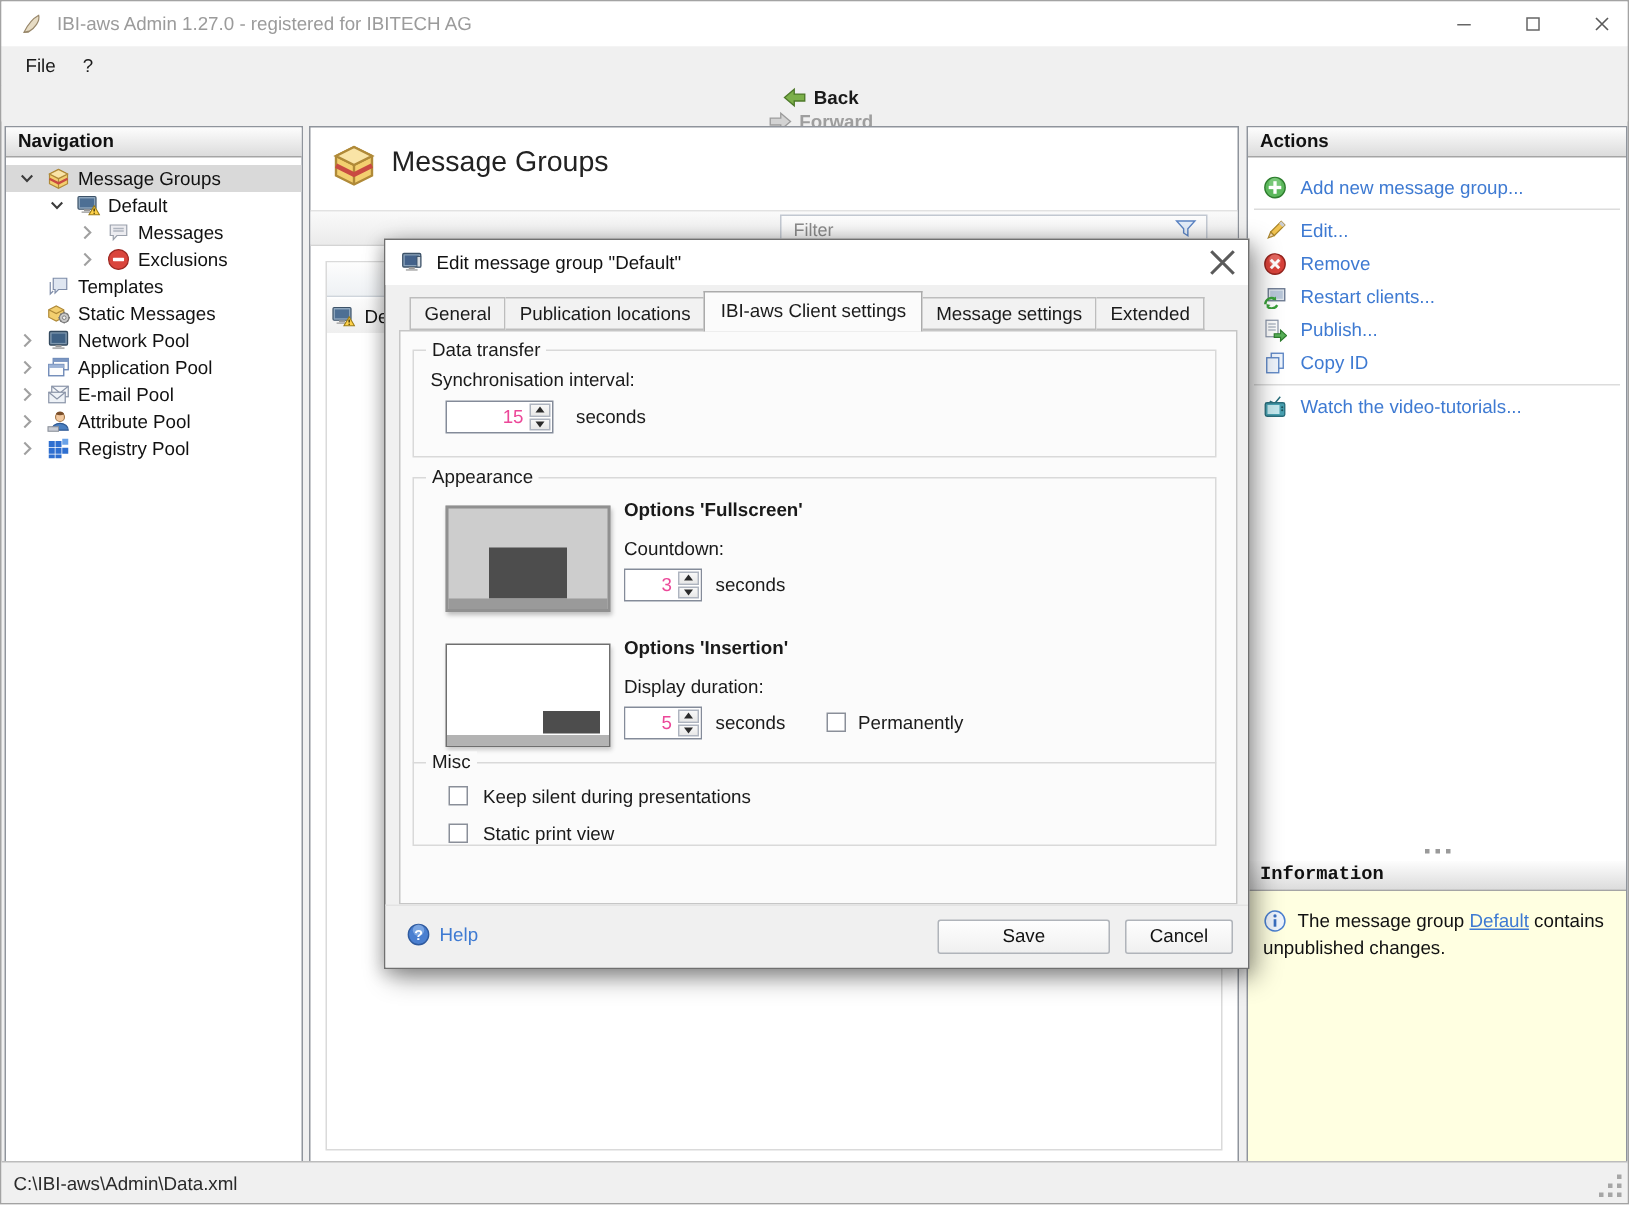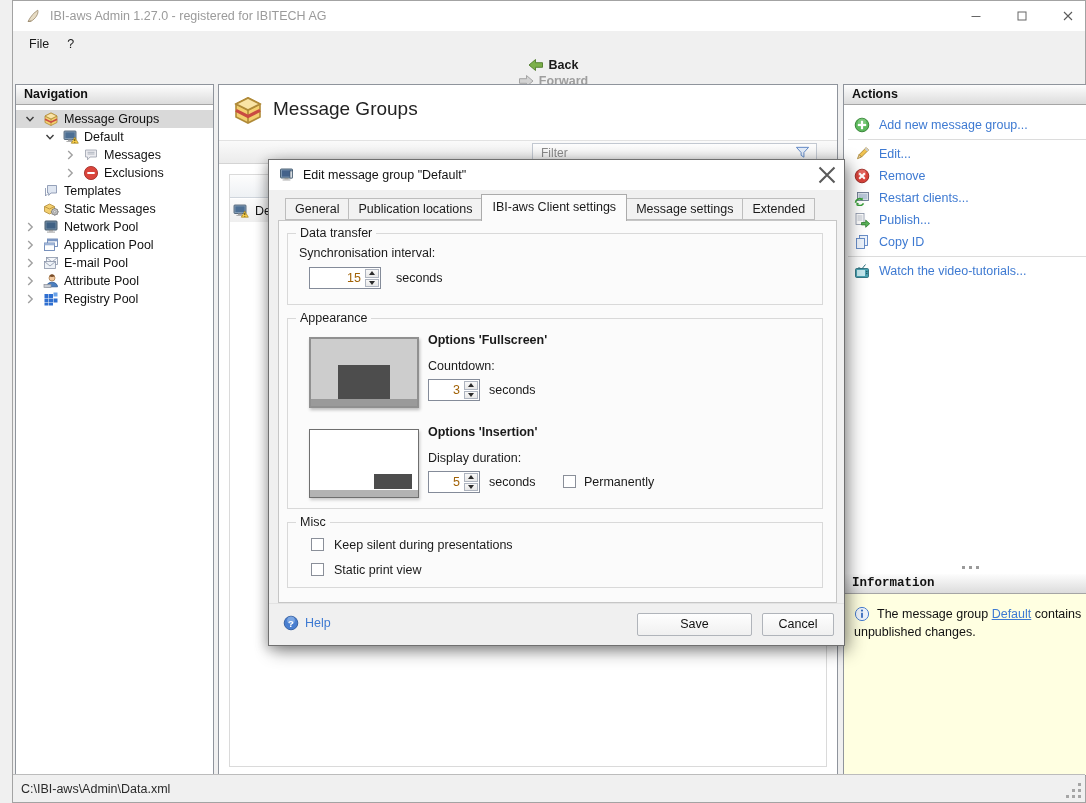--- a/index.html
+++ b/index.html
@@ -1,18 +1,18 @@
 <!DOCTYPE html>
 <html style="--link: #3e7ad2;"><head>
 <meta charset="utf-8">
 <style>
   * { margin:0; padding:0; box-sizing:border-box; }
   html,body { width:1086px; height:803px; }
   body { font-family:"Liberation Sans", sans-serif; font-size:12px; background:#f0f0f0; position:relative; overflow:hidden; }
-  .app { position:absolute; inset:0; border:1px solid #a3a3a3; background:#f0f0f0;margin-left:12px; }
+  .app { position:absolute; inset:0; border:1px solid #a3a3a3; background:#f0f0f0; }
 
   .icn { display:inline-flex; width:16px; height:16px; flex:0 0 auto; }
   .icn svg { width:100%; height:100%; display:block; }
 
   
   .titlebar { position:absolute; left:0; top:0; right:0; height:30px; background:#fff; display:flex; align-items:center; }
   .titlebar .icn { margin-left:12px; }
   .win-title { margin-left:9px; color:#9b9b9b; font-size:12.5px; }
   .win-controls { margin-left:auto; display:flex; height:100%; }
   .win-btn { width:46px; height:100%; display:flex; align-items:center; justify-content:center; }
@@ -77,27 +77,27 @@
   .dlg-close { margin-left:auto; width:34px; height:30px; display:flex; align-items:center; justify-content:center; }
   .tabstrip { position:absolute; left:16px; top:38px; height:22px; display:flex; align-items:flex-end; z-index:3; }
   .tab { height:22px; line-height:21px; padding:0 9px; background:#f2f2f2; border:1px solid #bdbdbd; border-left:none; color:#1a1a1a; font-size:12.5px; white-space:nowrap; }
   .tab:first-child { border-left:1px solid #bdbdbd; }
   .tab.active { background:#fbfbfb; height:27px; line-height:24px; margin-bottom:-1px; border:1px solid #ababab; border-bottom:none; padding:0 10px; z-index:4; position:relative; margin-left:-1px; }
   .tabpage { position:absolute; left:9px; top:60px; width:559px; height:383px; background:#fbfbfb; border:1px solid #c6c6c6; }
   .groupbox { position:absolute; left:8px; width:536px; border:1px solid #d9d9d9; background:#fbfbfb; }
   .gb-legend { position:absolute; top:-8px; left:8px; background:#fbfbfb; padding:0 4px; font-size:12.5px; color:#1a1a1a; }
   .gb-data { top:12px; height:72px; }
   .gb-appearance { top:97px; height:191px; }
-  .gb-misc { top:301px; height:66px; }
+  .gb-misc { top:287px; height:56px; }
   .flabel { position:absolute; font-size:12.5px; color:#1a1a1a; white-space:nowrap; }
   .funit { position:absolute; font-size:12.5px; color:#1a1a1a; }
   .fbold { position:absolute; font-size:12.5px; font-weight:bold; color:#1a1a1a; white-space:nowrap; }
 
   .spinner { position:absolute; height:22px; display:flex; border:1px solid #848b99; background:#fff; }
-  .spinner input { flex:1; min-width:0; border:0; outline:none; text-align:right; padding-right:3px; font-family:"Liberation Sans",sans-serif; font-size:12.5px; color:#a16207; background:#fff; }
+  .spinner input { flex:1; min-width:0; border:0; outline:none; text-align:right; padding-right:3px; font-family:"Liberation Sans",sans-serif; font-size:12.5px; color:#ec4899; background:#fff; }
   .spin-btns { width:16px; display:flex; flex-direction:column; padding:1px; gap:1px; background:#fff; }
   .spin-btn { flex:1; background:linear-gradient(#f8f8f8,#e8e8e8); border:1px solid #aeb4bf; position:relative; }
   .spin-btn::after { content:""; position:absolute; left:50%; top:50%; transform:translate(-50%,-50%); border-left:3px solid transparent; border-right:3px solid transparent; }
   .spin-btn.up::after { border-bottom:4px solid #2b2b2b; }
   .spin-btn.dn::after { border-top:4px solid #2b2b2b; }
 
   .checkbox { position:absolute; width:13px; height:13px; border:1px solid #8a8f99; background:#fff; }
 
   .thumb-full { position:absolute; left:21px; top:18px; width:110px; height:71px; background:#cdcdcd; border:2px solid #909090; box-shadow:1px 2px 3px rgba(0,0,0,.25); }
   .thumb-full .tv { position:absolute; left:50%; top:26px; transform:translateX(-50%); width:52px; height:34px; background:#4d4d4d; }

